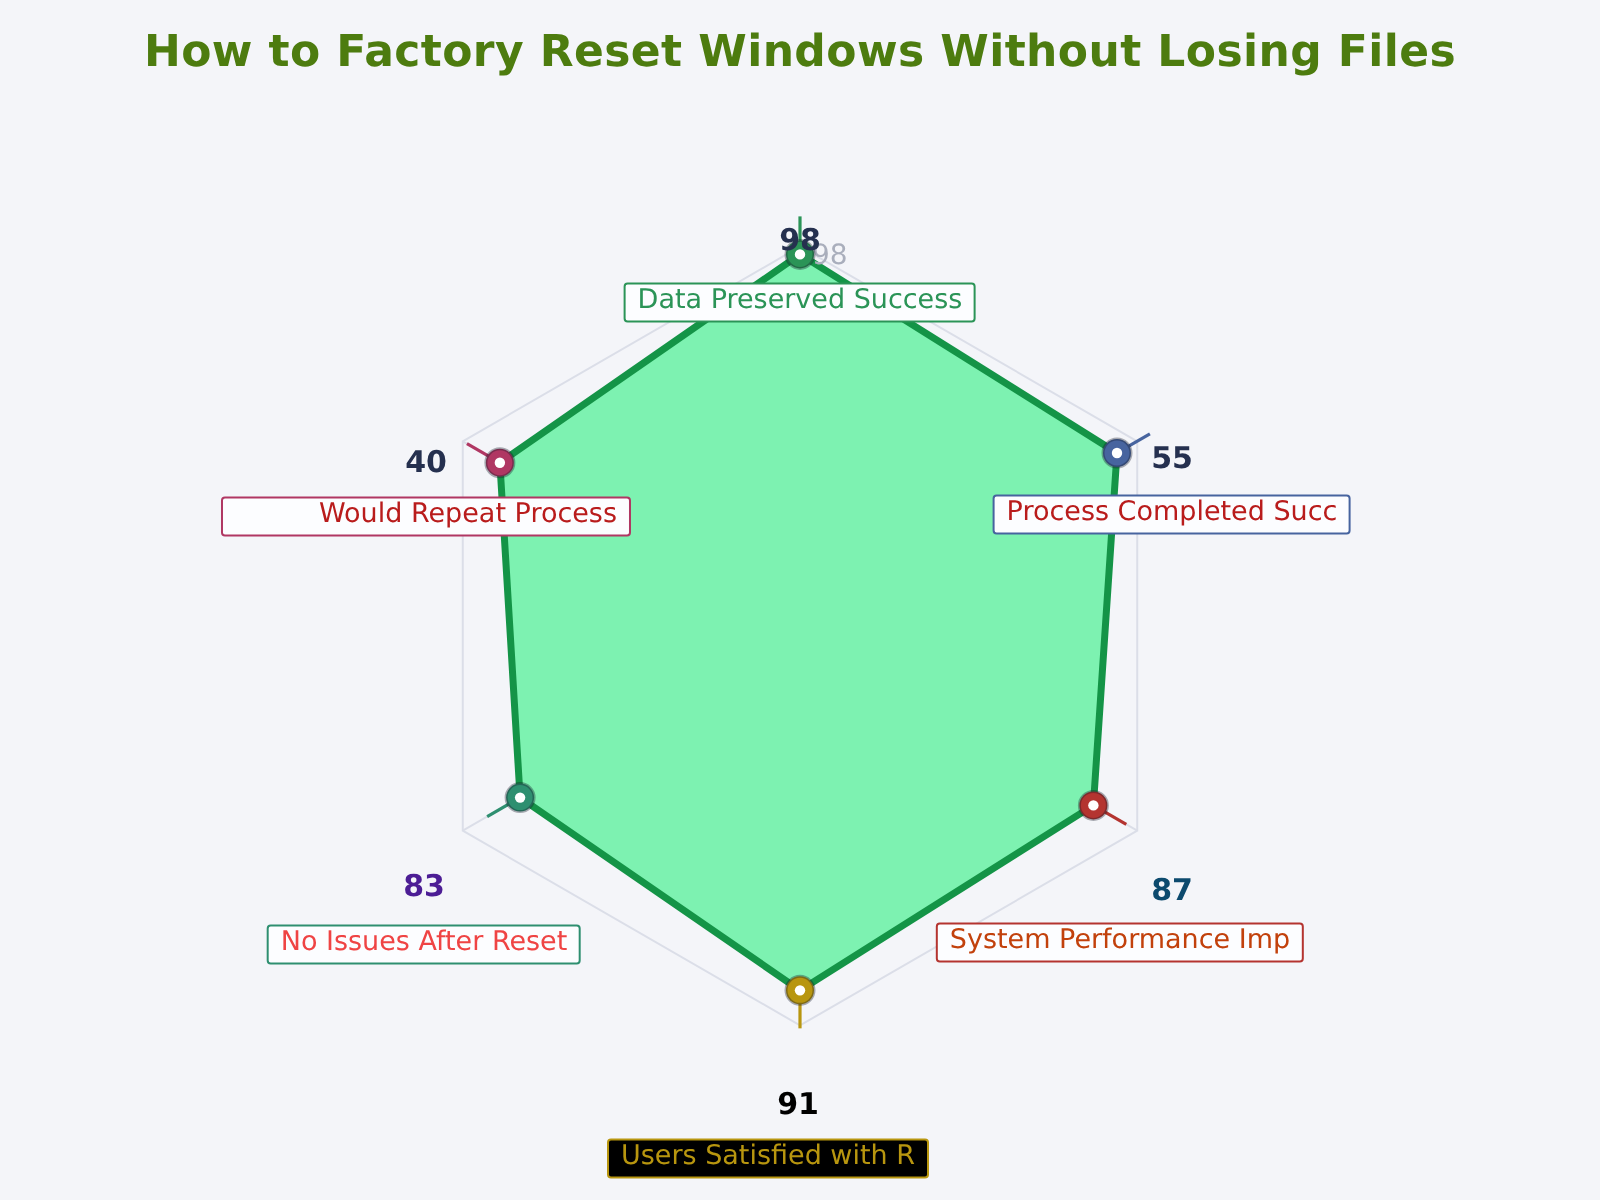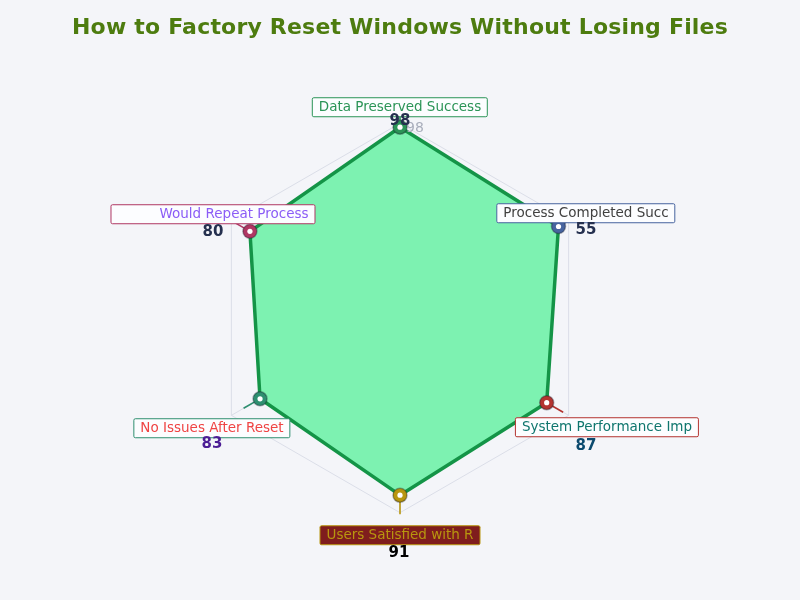--- a/index.html
+++ b/index.html
@@ -8,21 +8,21 @@
     font-family:"DejaVu Sans","Liberation Sans",sans-serif;
   }
   .title{
     position:absolute;top:14px;left:0;width:100%;text-align:center;
     font-size:22px;font-weight:bold;letter-spacing:0.2px;
   }
   #radar{position:absolute;left:0;top:0;}
   .axis-label{
     position:absolute;transform:translate(-50%,-50%);
     font-size:13.5px;line-height:1.15;border:1.5px solid;
-    padding:1px 6px;border-radius:2px;white-space:nowrap;
+    padding:1px 6px;border-radius:2px;white-space:nowrap;margin-top:44px;
   }
   .axis-value{
     position:absolute;transform:translate(-50%,-50%);
     font-size:15px;font-weight:bold;white-space:nowrap;
   }
 </style>
 </head>
 <body>
 
 <div class="canvas" style="background: rgb(244, 245, 249);">
@@ -52,24 +52,24 @@
       <line x1="260.0494287230309" y1="398.80050000000006" x2="243.5949460511266" y2="408.30050000000006" stroke="#2e8f70" stroke-width="1.6"></line>
       <circle cx="260.0494287230309" cy="398.80050000000006" r="7" fill="#2e8f70" stroke="rgba(20,25,40,0.35)" stroke-width="1.5"></circle>
       <circle cx="260.0494287230309" cy="398.80050000000006" r="2.6" fill="#ffffff"></circle>
       <line x1="249.93251995602114" y1="231.3585" x2="233.4780372841168" y2="221.8585" stroke="#b03763" stroke-width="1.6"></line>
       <circle cx="249.93251995602114" cy="231.3585" r="7" fill="#b03763" stroke="rgba(20,25,40,0.35)" stroke-width="1.5"></circle>
       <circle cx="249.93251995602114" cy="231.3585" r="2.6" fill="#ffffff"></circle>
     </svg>
   <div id="labels">
       <div class="axis-label" style="left: 400px; top: 107px; color: rgb(43, 148, 87); border-color: rgb(43, 148, 87); background: rgb(252, 253, 255);">Data Preserved Success</div>
       <div class="axis-value" style="left: 400px; top: 120px; color: rgb(37, 48, 79);">98</div>
-      <div class="axis-label" style="left: 586px; top: 213px; color: #404040; border-color: rgb(71, 100, 159); background: rgb(252, 253, 255);">Process Completed Succ</div>
+      <div class="axis-label" style="left: 586px; top: 213px; color: #b91c1c; border-color: rgb(71, 100, 159); background: rgb(252, 253, 255);">Process Completed Succ</div>
       <div class="axis-value" style="left: 586px; top: 229px; color: rgb(37, 48, 79);">55</div>
-      <div class="axis-label" style="left: 607px; top: 427px; color: #0f766e; border-color: rgb(180, 52, 48); background: rgb(252, 253, 255);">System Performance Imp</div>
+      <div class="axis-label" style="left: 560px; top: 427px; color: #c2410c; border-color: rgb(180, 52, 48); background: rgb(252, 253, 255);">System Performance Imp</div>
       <div class="axis-value" style="left: 586px; top: 445px; color: #0c4a6e;">87</div>
-      <div class="axis-label" style="left: 400px; top: 535px; color: rgb(184, 150, 15); border-color: rgb(184, 150, 15); background: #7f1d1d;">Users Satisfied with R</div>
+      <div class="axis-label" style="left: 384px; top: 535px; color: rgb(184, 150, 15); border-color: rgb(184, 150, 15); background: #000000;">Users Satisfied with R</div>
       <div class="axis-value" style="left: 399px; top: 552px; color: #000000;">91</div>
       <div class="axis-label" style="left: 212px; top: 428px; color: #ef4444; border-color: rgb(46, 143, 112); background: rgb(252, 253, 255);">No Issues After Reset</div>
       <div class="axis-value" style="left: 212px; top: 443px; color: #4c1d95;">83</div>
-      <div class="axis-label" style="left: 213px; top: 214px; color: #8b5cf6; border-color: rgb(176, 55, 99); background: rgb(252, 253, 255); padding-left: 48px;">Would Repeat Process</div>
-      <div class="axis-value" style="left: 213px; top: 231px; color: rgb(37, 48, 79);">80</div>
+      <div class="axis-label" style="left: 213px; top: 214px; color: #b91c1c; border-color: rgb(176, 55, 99); background: rgb(252, 253, 255); padding-left: 48px;">Would Repeat Process</div>
+      <div class="axis-value" style="left: 213px; top: 231px; color: rgb(37, 48, 79);">40</div>
     </div>
 </div>
 
 </body></html>

